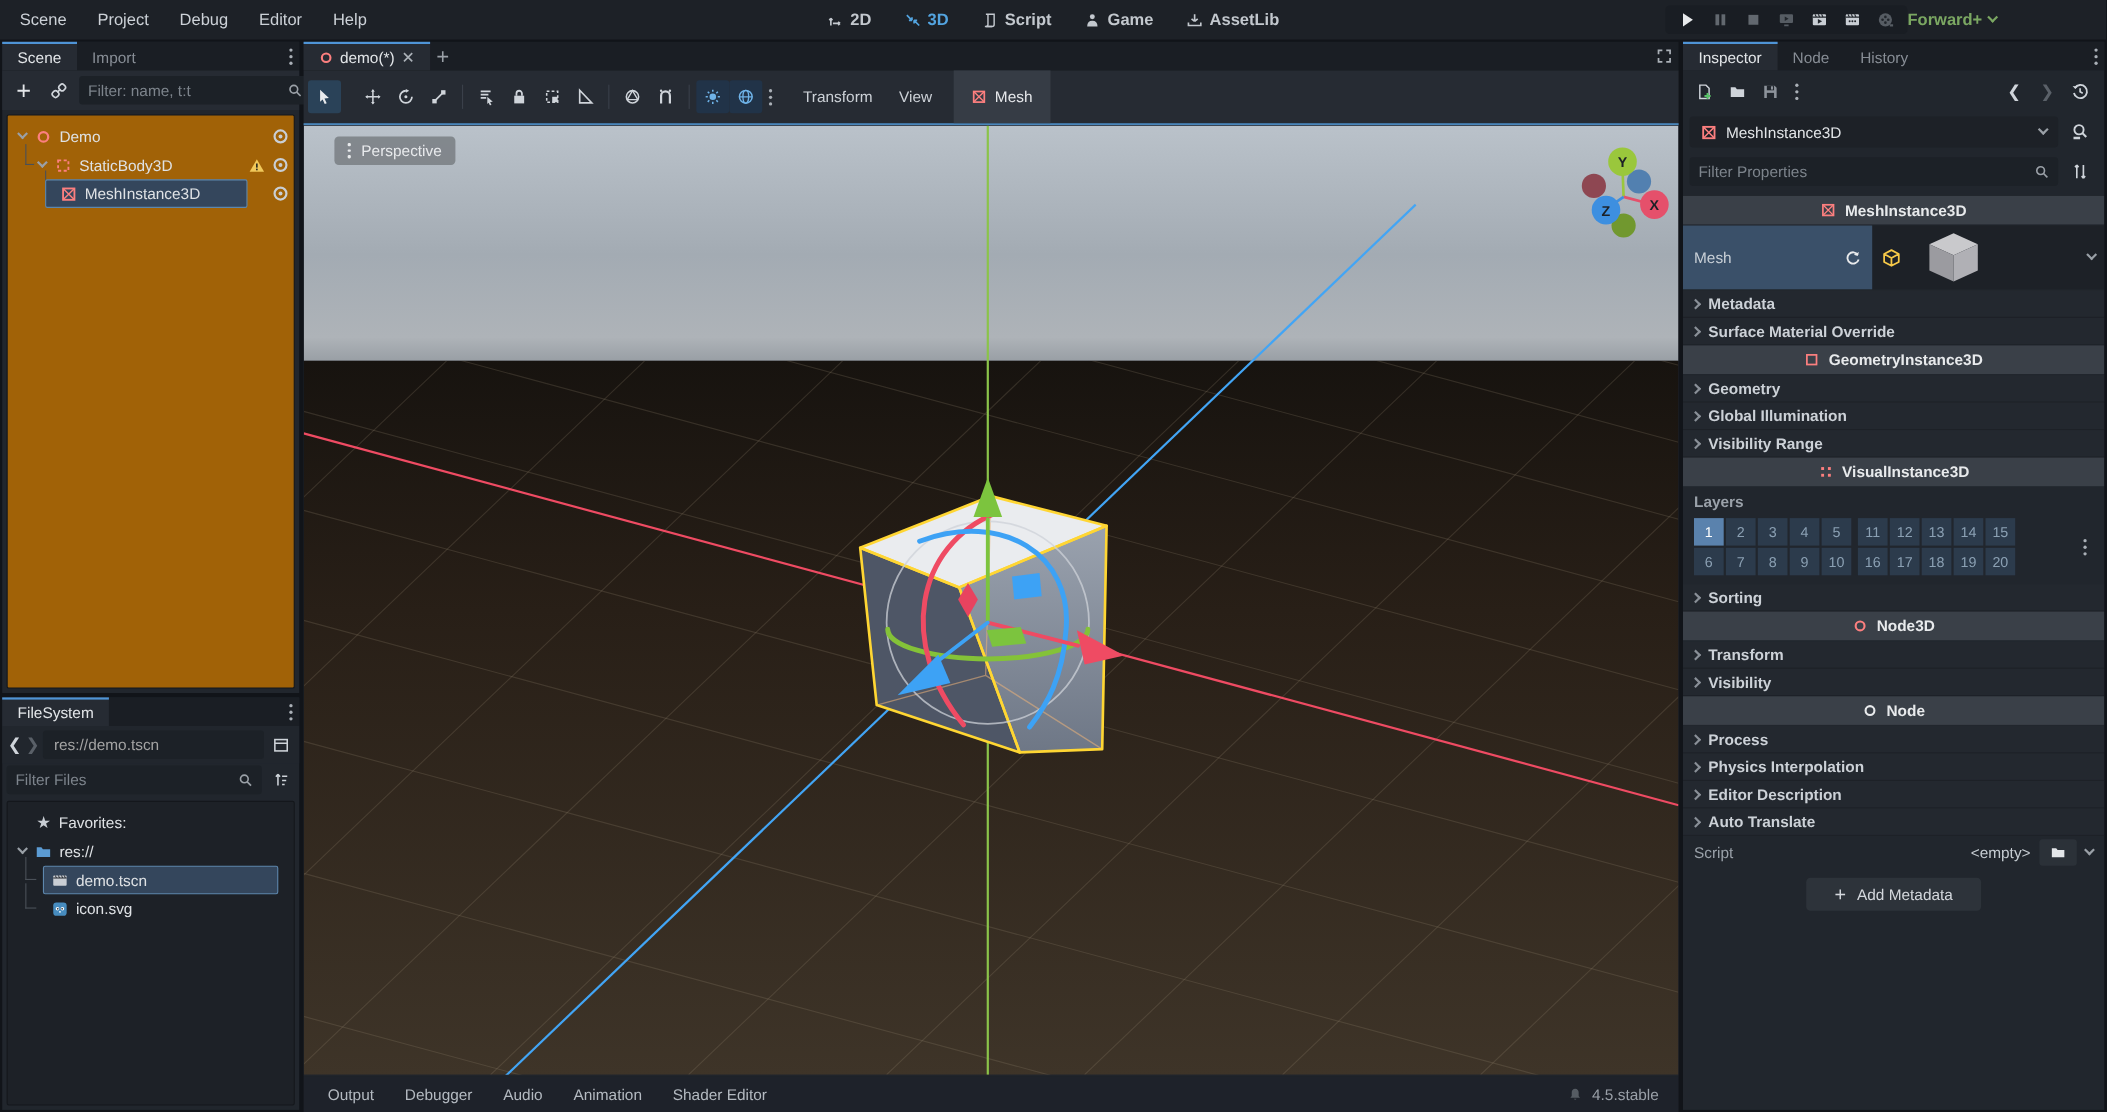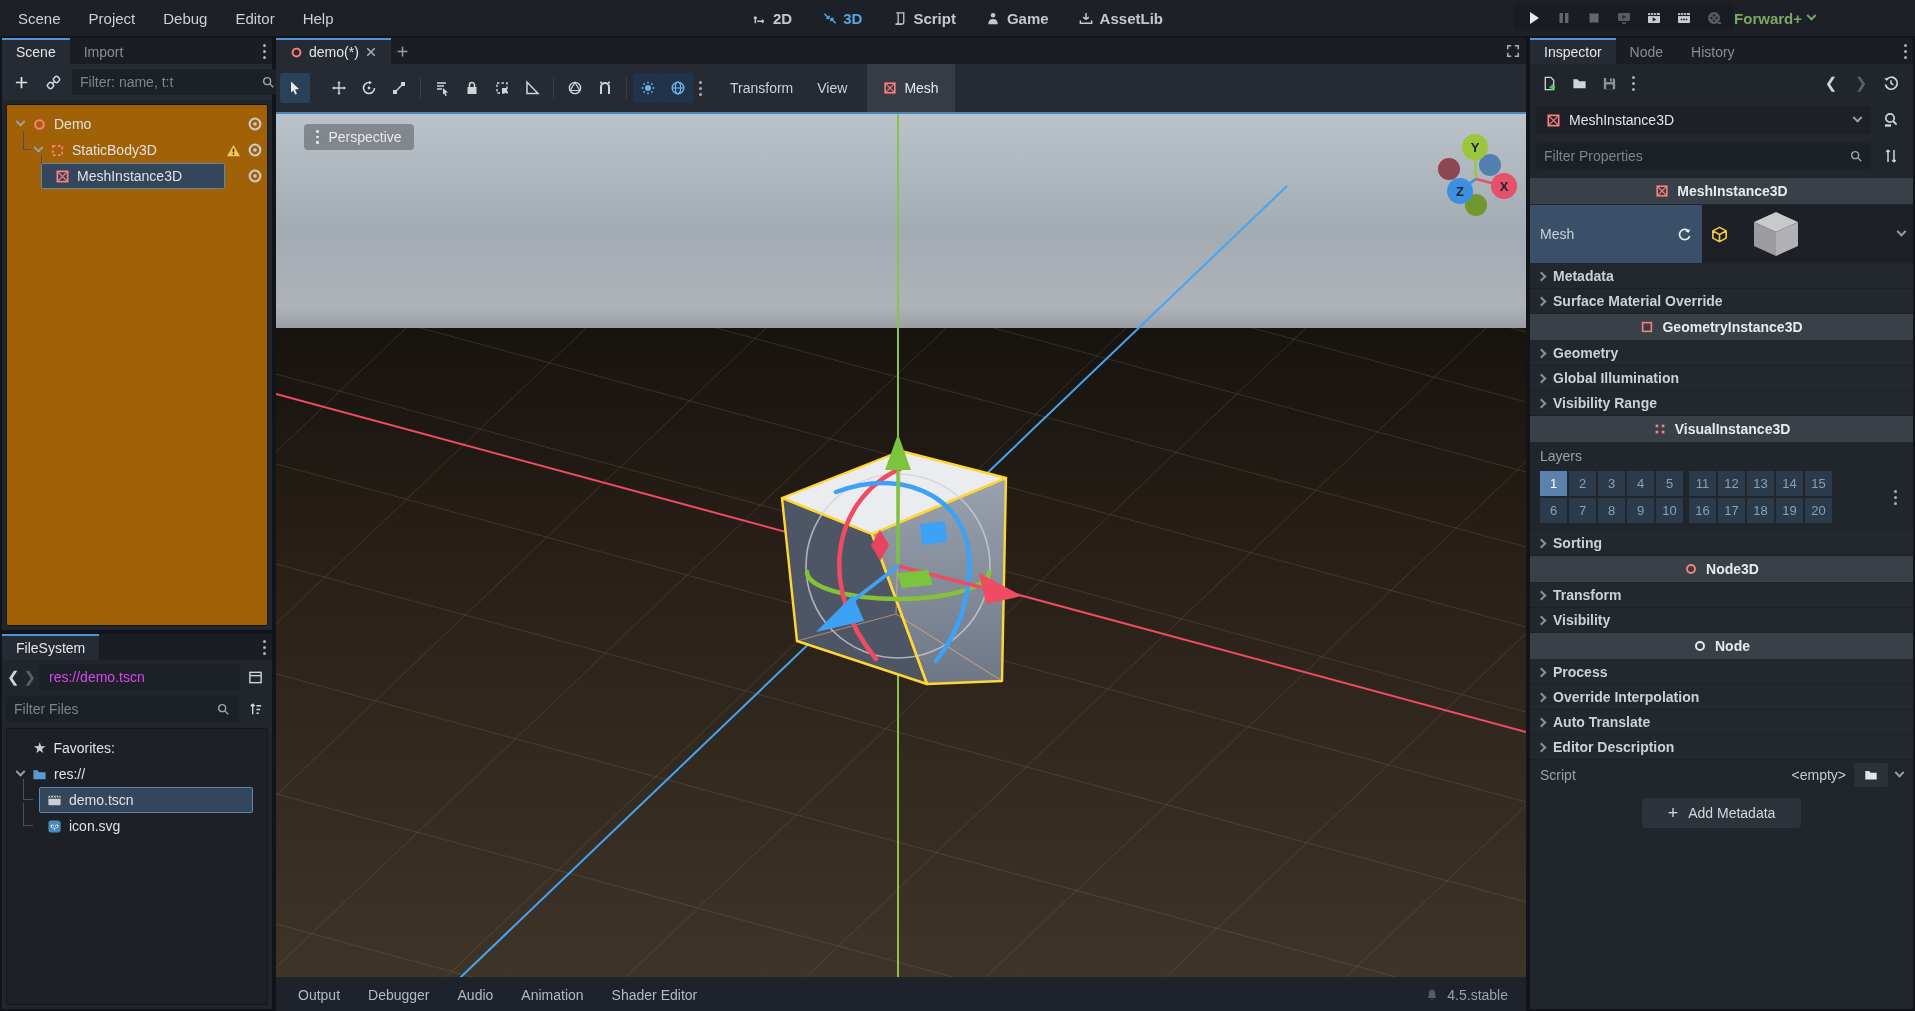--- a/index.html
+++ b/index.html
@@ -43,21 +43,21 @@
   #scene-dock .toolbar-row { height:36px;padding:0 4px;gap:2px; }
   #scene-tree { flex:1;margin:4px;background:#a16207;border:1px solid #14171c;border-radius:2px;padding-top:6px; }
   .tree-row { height:26px;display:flex;align-items:center;font-size:14px;color:#dfe2e5;position:relative;padding-right:4px;cursor:pointer; }
   .tree-row .name { flex:1;margin-left:7px;white-space:nowrap;overflow:hidden; }
   .tree-row .sel-box { position:absolute;left:34px;right:42px;top:0;bottom:0;background:#34465c;border:1px solid #5d87ad;border-radius:2px; }
   .guide { position:absolute;border-left:1px solid #4a5058;border-bottom:1px solid #4a5058; }
 
   
   #fs-dock { position:absolute;left:2px;top:634px;width:270px;height:375px;background:#21262d;display:flex;flex-direction:column; }
   #fs-nav { height:34px;display:flex;align-items:center;padding:0 4px;gap:2px;background:#21262d; }
-  #fs-path { flex:1;height:26px;background:#1c2127;border-radius:3px;border:none;outline:none;color:#d946ef;font-size:14px;padding:0 10px; }
+  #fs-path { flex:1;height:26px;background:#1c2127;border-radius:3px;border:none;outline:none;color:#a3a3a3;font-size:14px;padding:0 10px; }
   .navarrow { width:20px;text-align:center;font-size:15px;cursor:pointer; }
   #fs-filter-row { display:flex;align-items:center;padding:2px 4px;gap:4px; }
   #fs-filter-row .search { flex:1;height:26px; }
   #fs-tree { flex:1;margin:4px;background:#1d2127;border:1px solid #14171c;border-radius:2px;padding-top:6px; }
 
   
   #center { position:absolute;left:276px;top:38px;width:1250px;height:973px;display:flex;flex-direction:column; }
   #scene-tabs { height:26px;background:#1a1e24;display:flex;align-items:stretch; }
   #main-toolbar { height:50px;background:#262b33;display:flex;align-items:center;padding:0 4px;border-bottom:2px solid #4a86ba; }
   .tbtn { width:30px;height:30px;border-radius:3px;display:flex;align-items:center;justify-content:center;cursor:pointer;flex:none; }
@@ -81,21 +81,21 @@
   #insp-toolbar { height:38px;display:flex;align-items:center;padding:0 6px;gap:4px; }
   #insp-toolbar .tbtn { width:26px;height:26px; }
   #node-select { flex:1;height:28px;background:#1d2127;border-radius:3px;display:flex;align-items:center;gap:8px;padding:0 10px;cursor:pointer;color:#e2e5e8;font-size:14px; }
   #prop-list { flex:1;overflow:hidden;margin-top:4px; }
   .class-header { height:26px;background:#3a4048;display:flex;align-items:center;justify-content:center;gap:8px;font-size:14px;font-weight:bold;color:#e8eaec;margin-bottom:1px; }
   .cat-row { height:25px;display:flex;align-items:center;gap:8px;padding:0 8px;font-size:14px;font-weight:bold;color:#ccd1d7;background:#23282f;border-bottom:1px solid #1d2127;cursor:pointer; }
   .mesh-row { height:58px;display:flex;align-items:stretch;background:#1d2127;margin-bottom:1px; }
   .mesh-label-cell { width:172px;background:#3a5069;display:flex;align-items:center;padding:0 10px;color:#c9d0d7;font-size:14px;gap:8px;cursor:pointer; }
   .mesh-value-cell { flex:1;display:flex;align-items:center;gap:8px;padding:0 8px;cursor:pointer; }
   .mesh-thumb { width:78px;height:50px;display:flex;align-items:center;justify-content:center; }
-  .plain-label-row { height:26px;display:flex;align-items:center;padding:0 10px;color:#9aa1a9;font-size:14px; }
+  .plain-label-row { height:26px;display:flex;align-items:center;padding:0 10px;color:#9aa1a9;font-size:14px;font-weight:bold; }
   #layers-grid { display:flex;gap:6px;padding:2px 10px 8px 10px;align-items:center; }
   .lgroup { display:grid;grid-template-columns:repeat(5,27px);grid-auto-rows:25px;gap:2px; }
   .lcell { background:#2c3b4c;color:#8ba0b3;display:flex;align-items:center;justify-content:center;font-size:13px;cursor:pointer; }
   .lcell.active { background:#5a82ad;color:#fff; }
   #script-row { height:30px;display:flex;align-items:center;padding:0 10px;gap:8px;font-size:14px; }
   #add-meta { margin:8px auto;height:30px;display:flex;align-items:center;gap:10px;background:#2d333a;border-radius:4px;padding:0 26px;color:#d4d8dd;font-size:14px;cursor:pointer;width:fit-content; }
 </style>
 </head>
 <body>
 
@@ -897,29 +897,29 @@
             </svg>
           </span>
         <span>Node</span>
       </div>
       <div class="cat-row">
           <span class="chev-r"></span>
           <span>Process</span>
         </div>
       <div class="cat-row">
           <span class="chev-r"></span>
-          <span>Override Interpolation</span>
+          <span>Physics Interpolation</span>
+        </div>
+      <div class="cat-row">
+          <span class="chev-r"></span>
+          <span>Editor Description</span>
         </div>
       <div class="cat-row">
           <span class="chev-r"></span>
           <span>Auto Translate</span>
-        </div>
-      <div class="cat-row">
-          <span class="chev-r"></span>
-          <span>Editor Description</span>
         </div>
 
       <div id="script-row">
         <span style="color:#9aa1a9">Script</span>
         <span style="margin-left:auto;color:#c6ccd2">&lt;empty&gt;</span>
         <span class="tbtn" style="width:34px;height:24px;background:#2b3138">
             <svg viewBox="0 0 16 16" width="14" height="14">
               <path d="M1.5 3.5 H6 L7.5 5.5 H14.5 V13 H1.5 Z" fill="#e3e6e9"></path>
             </svg>
           </span>

